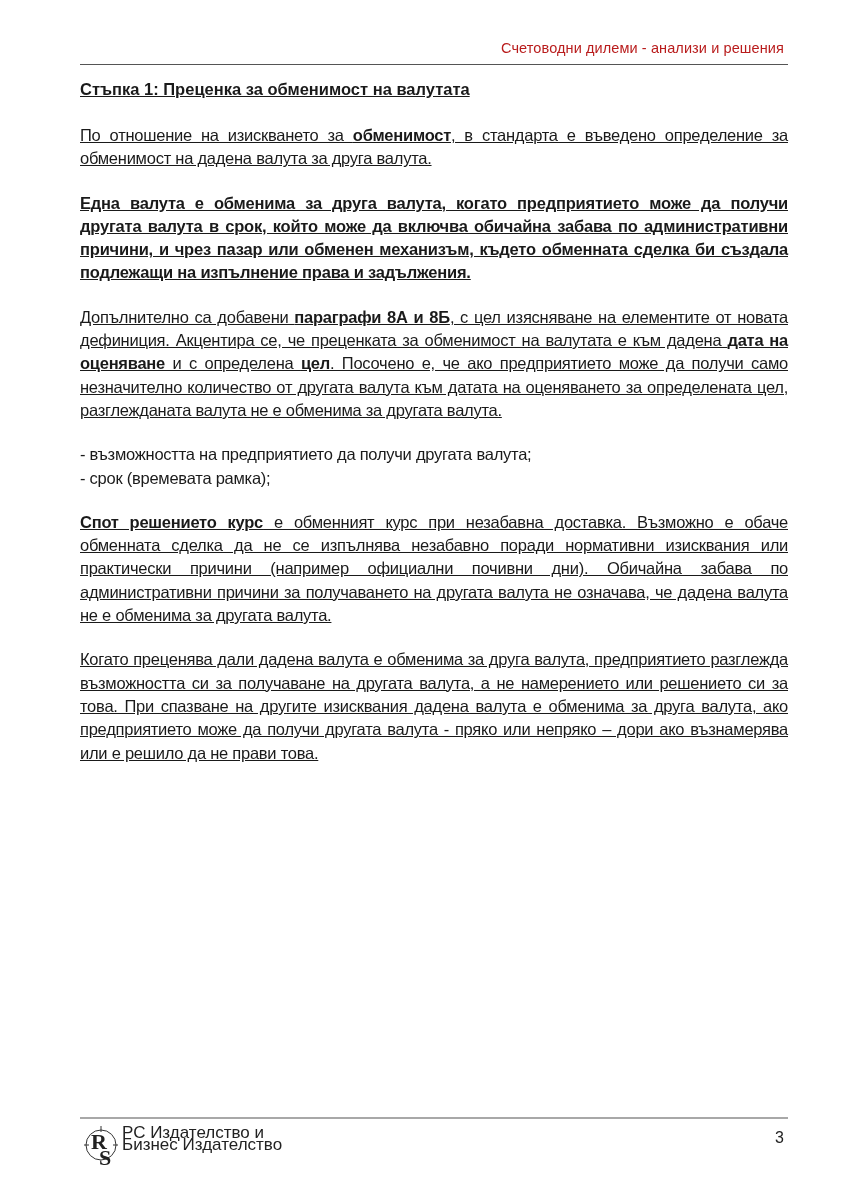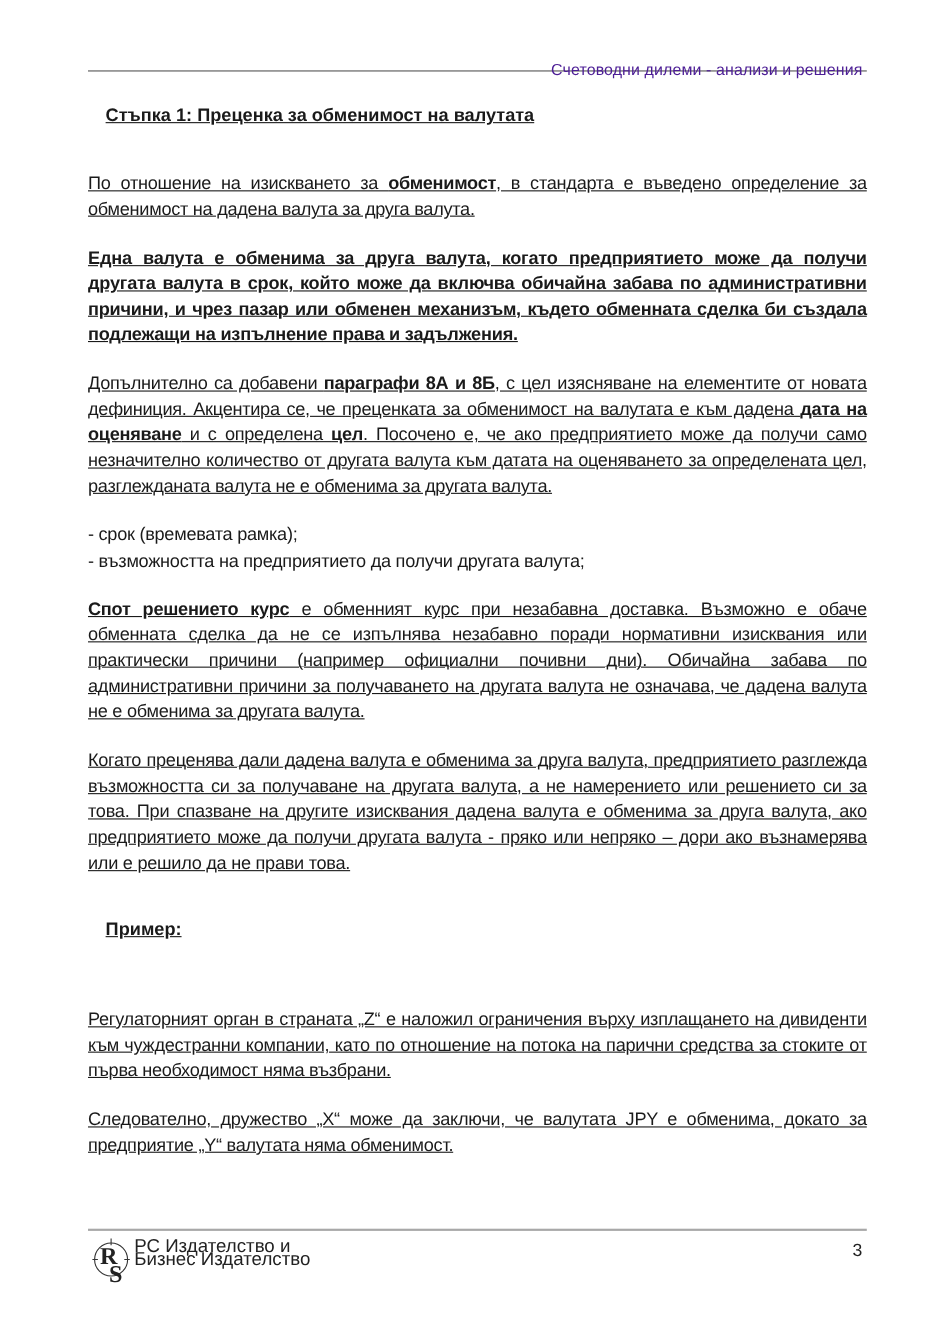--- a/index.html
+++ b/index.html
@@ -1,22 +1,22 @@
 <!DOCTYPE html>
 <html><head>
 <meta charset="utf-8">
 <style>
   html, body { margin:0; padding:0; background:#ffffff; }
   body { width:848px; height:1200px; position:relative; overflow:hidden;
          font-family:"Liberation Sans", sans-serif; color:#1a1a1a; }
   .header { position:absolute; left:80px; right:60px; top:38px; height:26px;
             border-bottom:1.3px solid #555; }
-  .header-title { position:absolute; right:4px; top:18px; font-size:14.5px; color:#4c1d95; letter-spacing:0.1px; }
+  .header-title { position:absolute; right:4px; top:2px; font-size:14.5px; color:#b91c1c; letter-spacing:0.1px; }
   .content { position:absolute; left:80px; width:708px; top:78px; }
-  .h { font-weight:bold; text-decoration:underline; font-size:16.5px; line-height:23px; margin:16px; height:23px; }
+  .h { font-weight:bold; text-decoration:underline; font-size:16.5px; line-height:23px; margin:0; height:23px; }
   p { margin:0; font-size:16.5px; line-height:23.3px; text-align:justify; letter-spacing:-0.25px;text-decoration:underline; }
   .bold-p { font-weight:bold; letter-spacing:-0.2px; }
   .gap { height:23px; }
   ul.dash { list-style:none; margin:0; padding:0; font-size:16.5px; line-height:23.3px; letter-spacing:-0.25px; }
   ul.dash li { padding-left:8px; text-indent:-8px; text-align:justify; }
   .footer { position:absolute; left:80px; right:60px; top:1117px; border-top:2px solid #a8a8a8; height:60px; }
   .logo { position:absolute; left:3px; top:4px; width:40px; height:48px; }
   .publisher { position:absolute; left:42px; top:8px; font-family:Liberation Sans, sans-serif; font-size:17px; line-height:12px; color:#222; }
   .page-num { position:absolute; right:4px; top:10px; font-size:16px; color:#222; }
 </style>
@@ -34,40 +34,37 @@
   <p><span>По отношение на изискването за </span><b>обменимост</b><span>, в стандарта е въведено определение за обменимост на дадена валута за друга валута.</span></p>
   <div class="gap" style="height:21px"></div>
 
   <p class="bold-p">Една валута е обменима за друга валута, когато предприятието може да получи другата валута в срок, който може да включва обичайна забава по административни причини, и чрез пазар или обменен механизъм, където обменната сделка би създала подлежащи на изпълнение права и задължения.</p>
   <div class="gap" style="height:21px"></div>
 
   <p><span>Допълнително са добавени </span><b>параграфи 8А и 8Б</b><span>, с цел изясняване на елементите от новата дефиниция. Акцентира се, че преценката за обменимост на валутата е към дадена </span><b>дата на оценяване</b><span> и с определена </span><b>цел</b><span>. Посочено е, че ако предприятието може да получи само незначително количество от другата валута към датата на оценяването за определената цел, разглежданата валута не е обменима за другата валута.</span></p>
   <div class="gap" style="height:21px"></div>
 
   <ul class="dash">
+    <li>- възможността на предприятието да получи другата валута;</li>
     <li>- срок (времевата рамка);</li>
-    <li>- възможността на предприятието да получи другата валута;</li>
   </ul>
   <div class="gap" style="height:21px"></div>
 
   <p><b>Спот решението курс</b><span> е обменният курс при незабавна доставка. Възможно е обаче обменната сделка да не се изпълнява незабавно поради нормативни изисквания или практически причини (например официални почивни дни). Обичайна забава по административни причини за получаването на другата валута не означава, че дадена валута не е обменима за другата валута.</span></p>
   <div class="gap" style="height:21px"></div>
 
   <p>Когато преценява дали дадена валута е обменима за друга валута, предприятието разглежда възможността си за получаване на другата валута, а не намерението или решението си за това. При спазване на другите изисквания дадена валута е обменима за друга валута, ако предприятието може да получи другата валута - пряко или непряко – дори ако възнамерява или е решило да не прави това.</p>
   <div class="gap" style="height:21px"></div>
 
-  <div class="h">Пример:</div>
   <div class="gap" style="height:22px"></div>
 
   <div class="gap" style="height:21px"></div>
 
-  <p>Регулаторният орган в страната „Z“ е наложил ограничения върху изплащането на дивиденти към чуждестранни компании, като по отношение на потока на парични средства за стоките от първа необходимост няма възбрани.</p>
   <div class="gap" style="height:21px"></div>
 
-  <p>Следователно, дружество „X“ може да заключи, че валутата JPY е обменима, докато за предприятие „Y“ валутата няма обменимост.</p>
 </div>
 
 <div class="footer">
   <svg class="logo" viewBox="0 0 40 48">
     <circle cx="18" cy="22" r="15" fill="none" stroke="#333" stroke-width="1"></circle>
     <line x1="18" y1="3" x2="18" y2="9" stroke="#333" stroke-width="1"></line>
     <line x1="1" y1="22" x2="6" y2="22" stroke="#333" stroke-width="1"></line>
     <line x1="30" y1="22" x2="35" y2="22" stroke="#333" stroke-width="1"></line>
     <text x="8" y="26" font-family="Liberation Serif, serif" font-size="22" font-weight="bold" fill="#222">R</text>
     <text x="16" y="42" font-family="Liberation Serif, serif" font-size="22" font-weight="bold" fill="#222">S</text>

